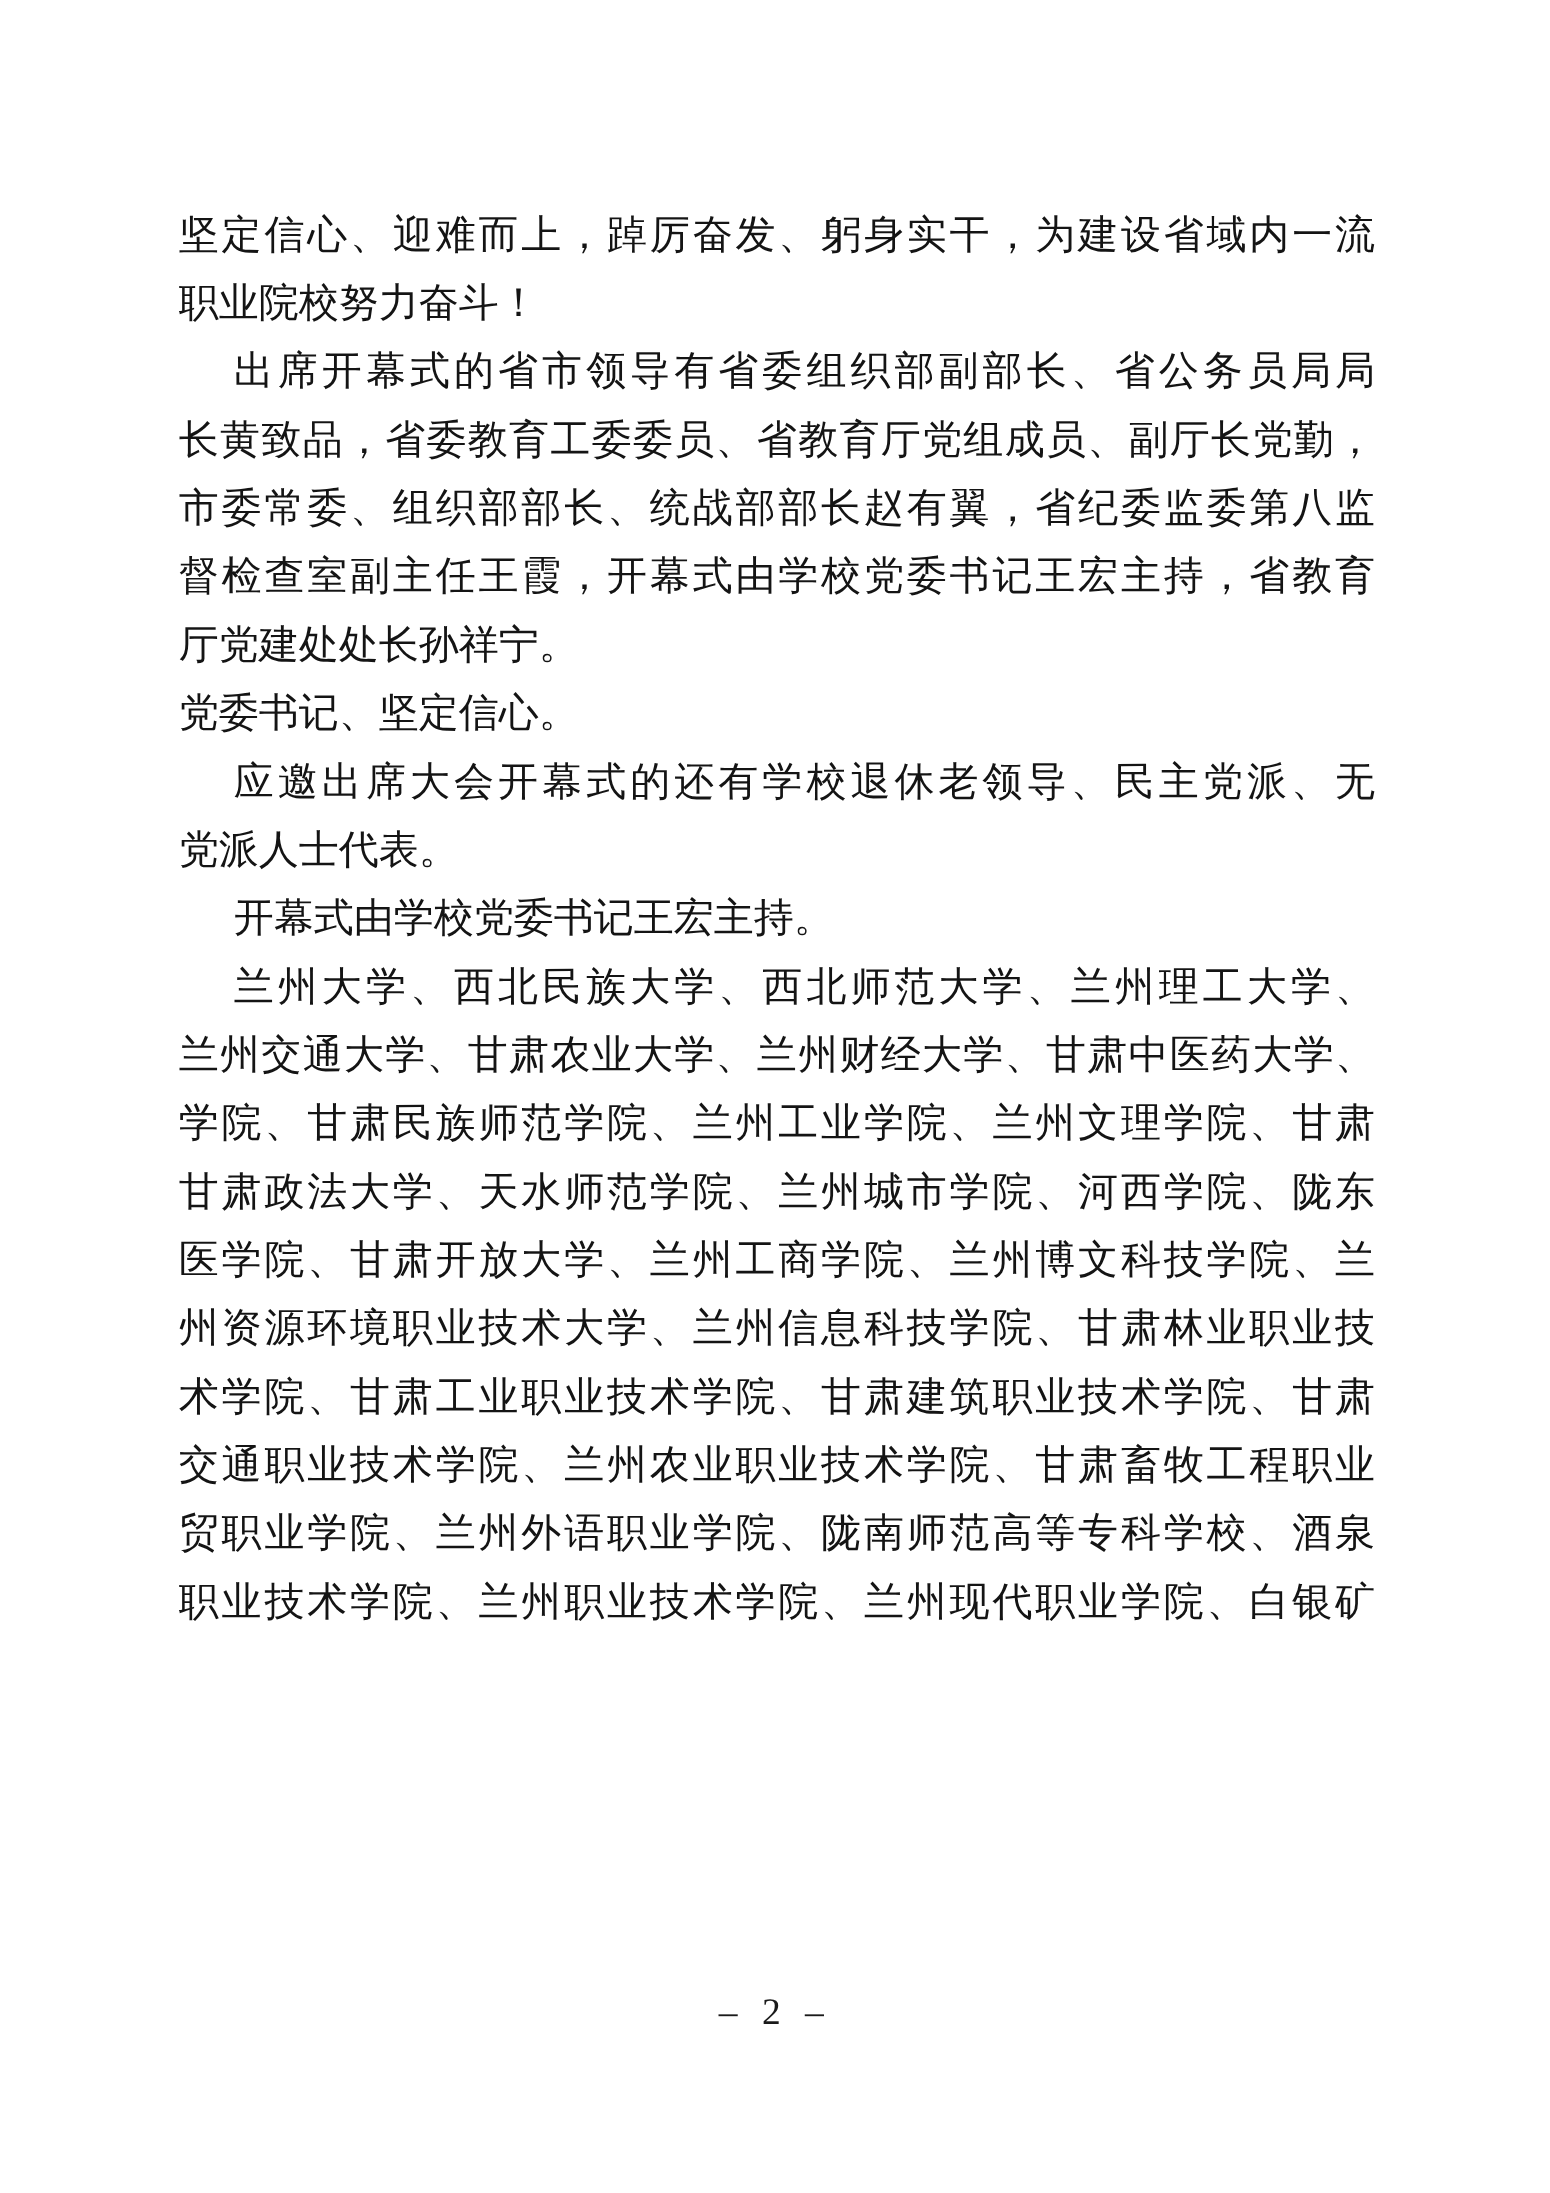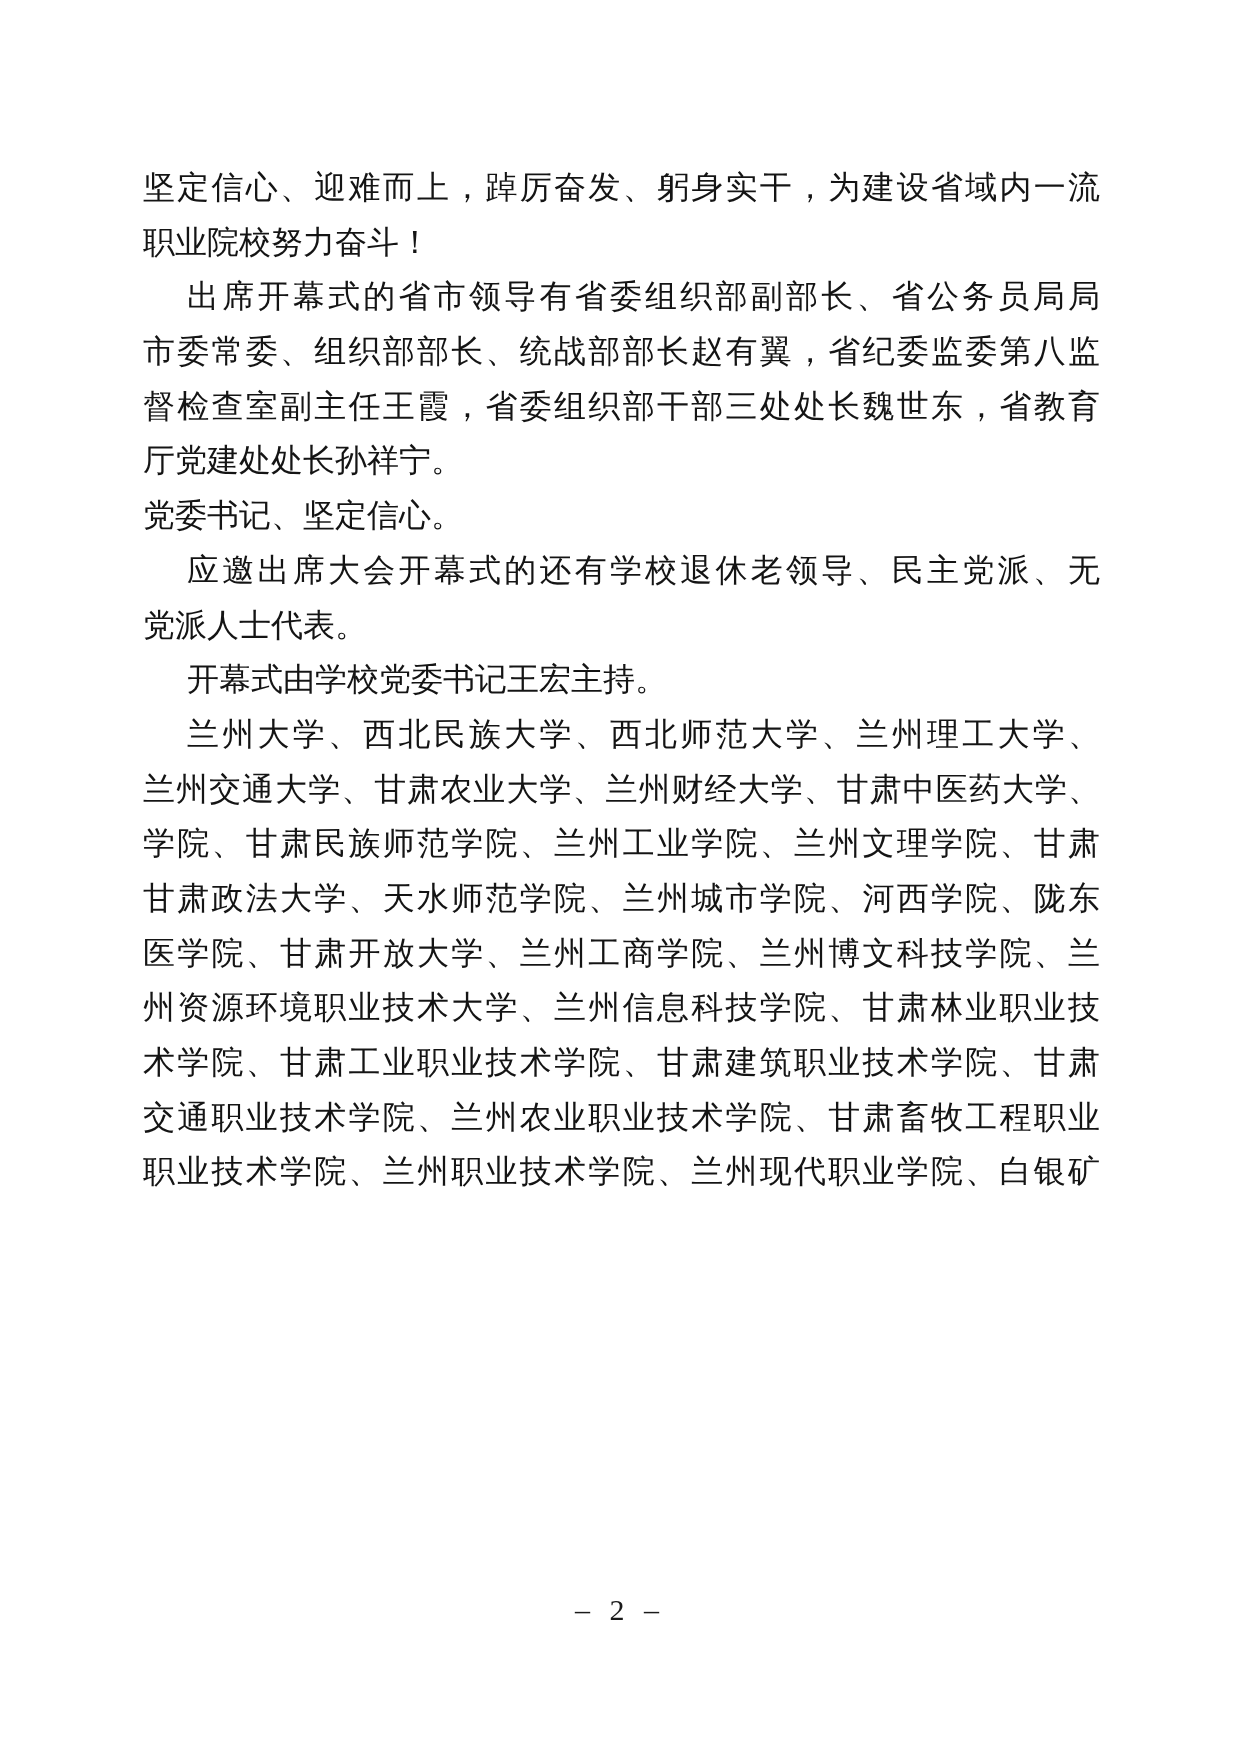--- a/index.html
+++ b/index.html
@@ -58,31 +58,33 @@
   }
 </style>
 </head>
 <body>
 
 <div class="page">
   <div class="body-text">
       <div class="line">坚定信心、迎难而上，踔厉奋发、躬身实干，为建设省域内一流</div>
       <div class="line end">职业院校努力奋斗！</div>
       <div class="line indent">出席开幕式的省市领导有省委组织部副部长、省公务员局局</div>
+      <div class="line">长黄致品，省委教育工委委员、省教育厅党组成员、副厅长党勤，</div>
       <div class="line">市委常委、组织部部长、统战部部长赵有翼，省纪委监委第八监</div>
-      <div class="line">督检查室副主任王霞，省委组织部干部三处处长魏世东，省教育</div>
+      <div class="line">督检查室副主任王霞，开幕式由学校党委书记王宏主持，省教育</div>
       <div class="line end">厅党建处处长孙祥宁。</div>
       <div class="line end">党委书记、坚定信心。</div>
       <div class="line indent">应邀出席大会开幕式的还有学校退休老领导、民主党派、无</div>
       <div class="line end">党派人士代表。</div>
       <div class="line indent end">开幕式由学校党委书记王宏主持。</div>
       <div class="line indent">兰州大学、西北民族大学、西北师范大学、兰州理工大学、</div>
       <div class="line">兰州交通大学、甘肃农业大学、兰州财经大学、甘肃中医药大学、</div>
       <div class="line">学院、甘肃民族师范学院、兰州工业学院、兰州文理学院、甘肃</div>
       <div class="line">甘肃政法大学、天水师范学院、兰州城市学院、河西学院、陇东</div>
       <div class="line">医学院、甘肃开放大学、兰州工商学院、兰州博文科技学院、兰</div>
       <div class="line">州资源环境职业技术大学、兰州信息科技学院、甘肃林业职业技</div>
       <div class="line">术学院、甘肃工业职业技术学院、甘肃建筑职业技术学院、甘肃</div>
       <div class="line">交通职业技术学院、兰州农业职业技术学院、甘肃畜牧工程职业</div>
+      <div class="line">贸职业学院、兰州外语职业学院、陇南师范高等专科学校、酒泉</div>
       <div class="line">职业技术学院、兰州职业技术学院、兰州现代职业学院、白银矿</div>
     </div>
   <div class="footer">– 2 –</div>
 </div>
 
 </body></html>

